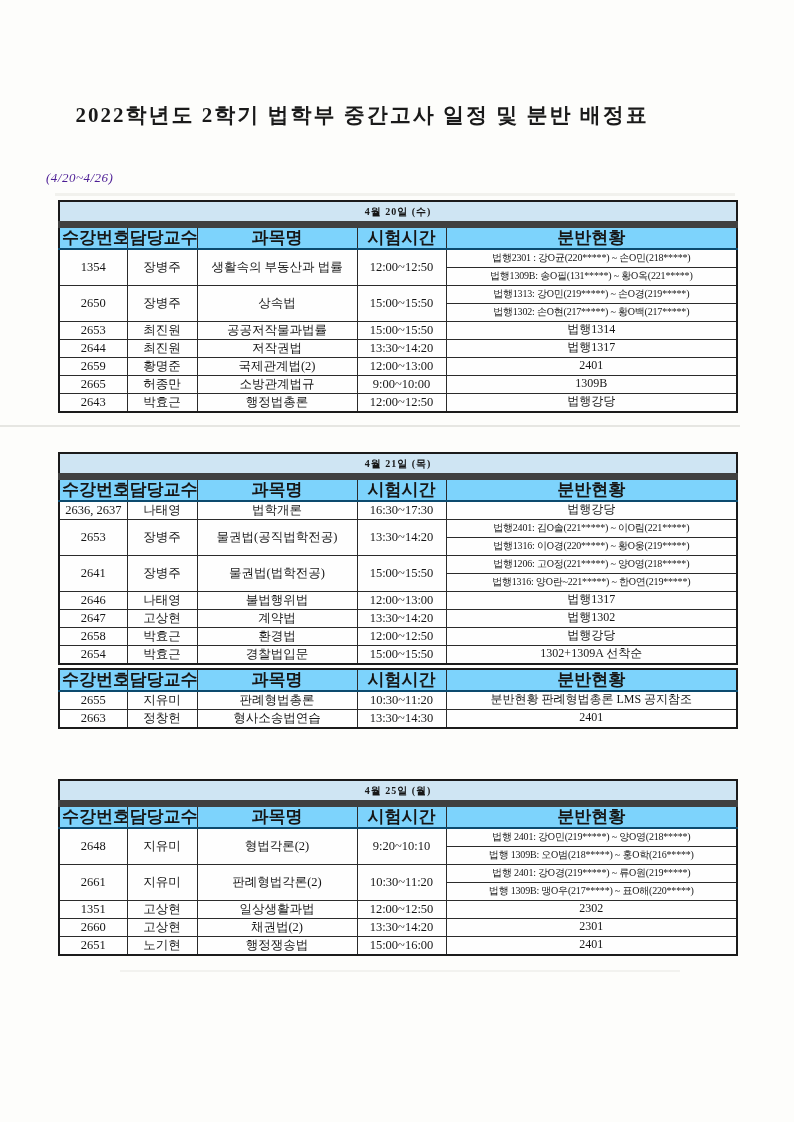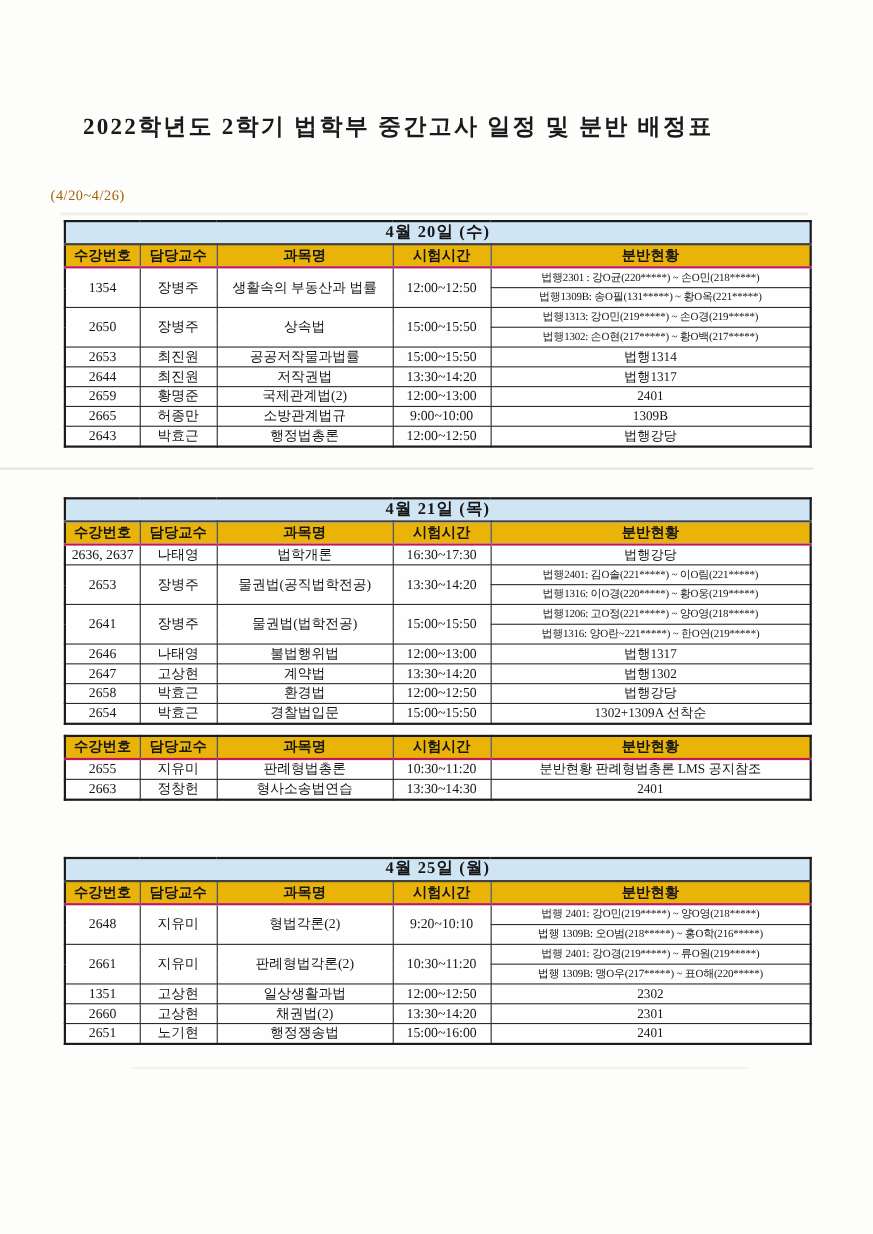--- a/index.html
+++ b/index.html
@@ -13,21 +13,21 @@
   }
   .page{position:absolute;inset:0;}
   .title{
     position:absolute;top:101px;left:0;width:724px;
     text-align:center;
     font-size:21px;font-weight:bold;letter-spacing:2px;
     color:#1a1a1a;
   }
   .date-range{
     position:absolute;top:170px;left:46px;
-    font-size:13px;color:#a16207;letter-spacing:0.5px;
+    font-size:13px;color:#4c1d95;letter-spacing:0.5px;font-style:italic;
   }
   table.sched{
     position:absolute;left:58px;
     width:678px;
     border-collapse:collapse;
     table-layout:fixed;
     border:2px solid #1b1b1b;
     background:#fefefe;
   }
   table.t0{top:200px;}
@@ -42,30 +42,30 @@
     font-size:12.5px;
     line-height:1.15;
     white-space:nowrap;
     overflow:hidden;
     color:#161616;
   }
   table.sched .daterow td{
     height:19px;
     background:#cfe5f3;
     font-weight:bold;
-    font-size:15px;
+    font-size:10px;
     letter-spacing:1px;
-    border-bottom:2px solid #404040;
+    border-bottom:7px solid #404040;
   }
   table.sched .headrow td{
     height:19px;
-    background:#eab308;
+    background:#7dd3fc;
     font-weight:bold;
-    font-size:13px;
-    border-bottom:2px solid #be185d;
+    font-size:17px;
+    border-bottom:2px solid #0c4a6e;
   }
   table.sched .bodyrow td{height:17px;}
   table.sched td.sec{font-size:12px;}
   table.sched td.sec.multi{font-size:10px;letter-spacing:-0.2px;}
   col.c0{width:68px;}
   col.c1{width:70px;}
   col.c2{width:160px;}
   col.c3{width:89px;}
   col.c4{width:291px;}
   .artifact{position:absolute;pointer-events:none;}

